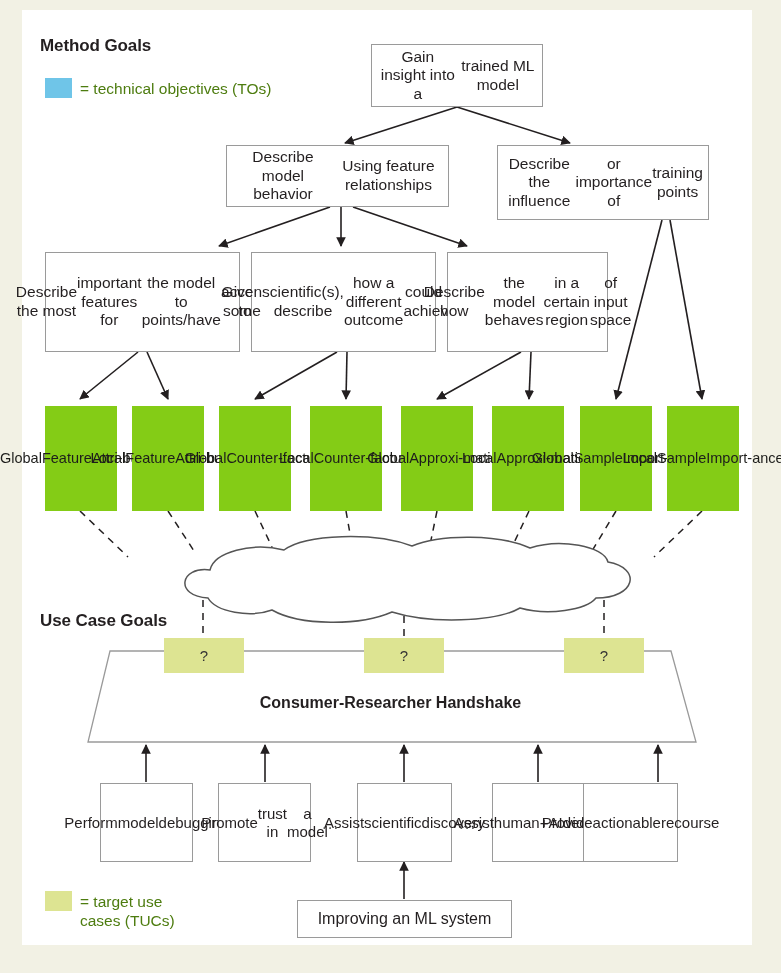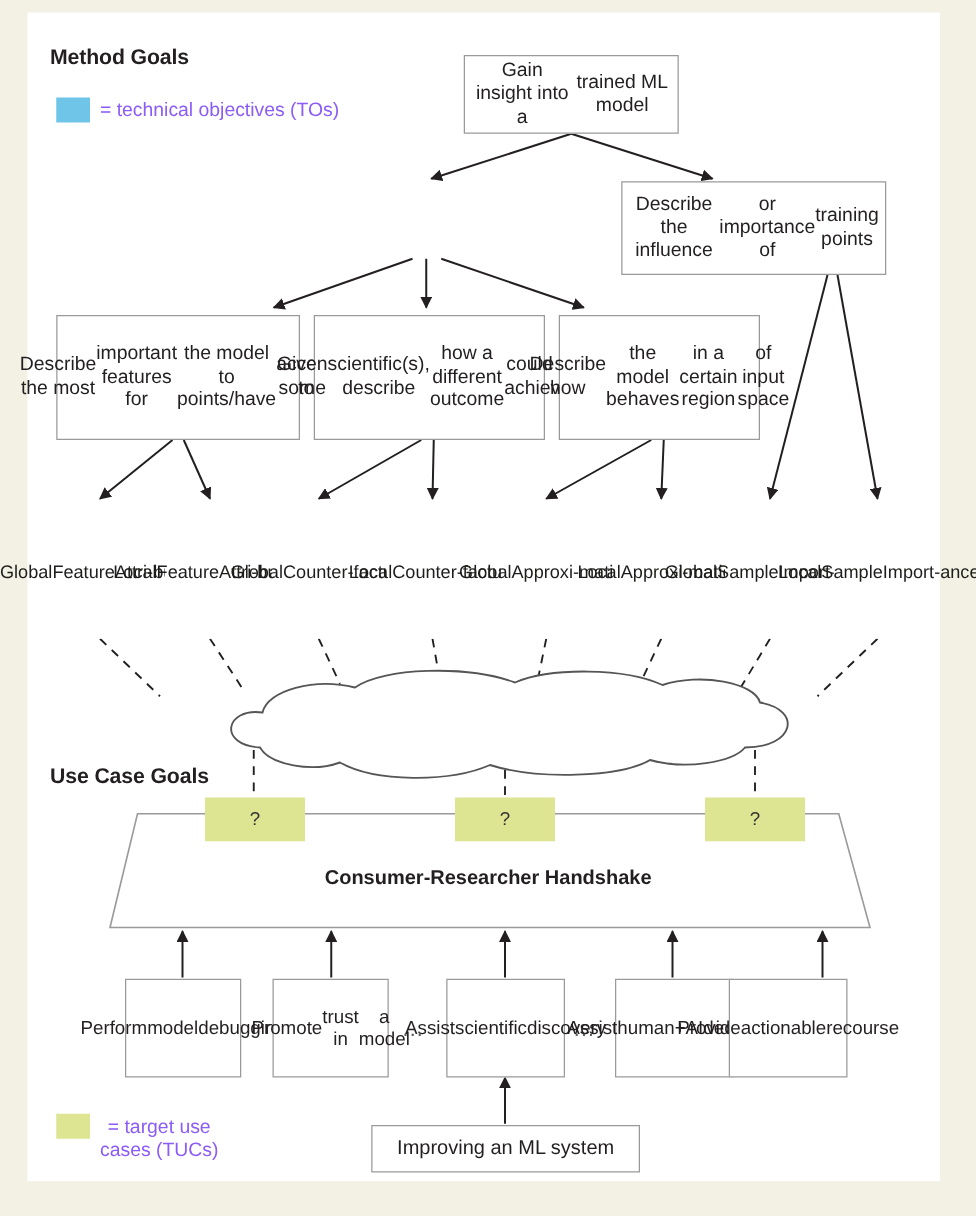--- a/index.html
+++ b/index.html
@@ -36,21 +36,21 @@
     color: #231f20;
     line-height: 1.20;
   }
   .wbox {
     border: 1px solid #9a9a9a;
     background: #ffffff;
     font-size: 15.5px;
     padding: 3px 5px;
   }
   .tobox {
-    background: #ffffff;
+    background: #84cc16;
     font-size: 14.5px;
     color: #1d1d1b;
     line-height: 1.22;
     padding: 14px 2px;
   }
   .tucbox {
     background: #dde492;
     font-size: 15px;
     color: #333;
   }
@@ -67,24 +67,23 @@
     color: #231f20;
     letter-spacing: -0.1px;
   }
   .legend-sw {
     position: absolute;
     width: 27px; height: 20px;
   }
   .legend-txt {
     position: absolute;
     font-size: 15.5px;
-    color: #8b5cf6;
+    color: #4d7c0f;
     line-height: 1.25;
     white-space: pre-line;
-    text-align: center;
   }
   .handshake-label {
     position: absolute;
     font-size: 16px;
     font-weight: bold;
     color: #231f20;
     text-align: center;
     width: 100%;
   }
   .ellipsis {
@@ -179,20 +178,24 @@
   <div class="legend-txt" style="left:80px; top:79px;">= technical objectives (TOs)</div>
 
   <div class="legend-sw" style="left:45px; top:891px; background:#dde492;"></div>
   <div class="legend-txt" style="left:80px; top:892px;"><span class="txtline">= target use</span><span class="txtline">   cases (TUCs)</span></div>
 
   <div class="node wbox" style="left:371px; top:44px; width:172px; height:63px;">
       <span class="txtline">Gain insight into a</span>
       <span class="txtline">trained ML model</span>
     </div>
 
+  <div class="node wbox" style="left:226px; top:145px; width:223px; height:62px;">
+      <span class="txtline">Describe model behavior</span>
+      <span class="txtline">Using feature relationships</span>
+    </div>
 
   <div class="node wbox" style="left:497px; top:145px; width:212px; height:75px;">
       <span class="txtline">Describe the influence</span>
       <span class="txtline">or importance of</span>
       <span class="txtline">training points</span>
     </div>
 
   <div class="node wbox" style="left:45px; top:252px; width:195px; height:100px;">
       <span class="txtline">Describe the most</span>
       <span class="txtline">important features for</span>

